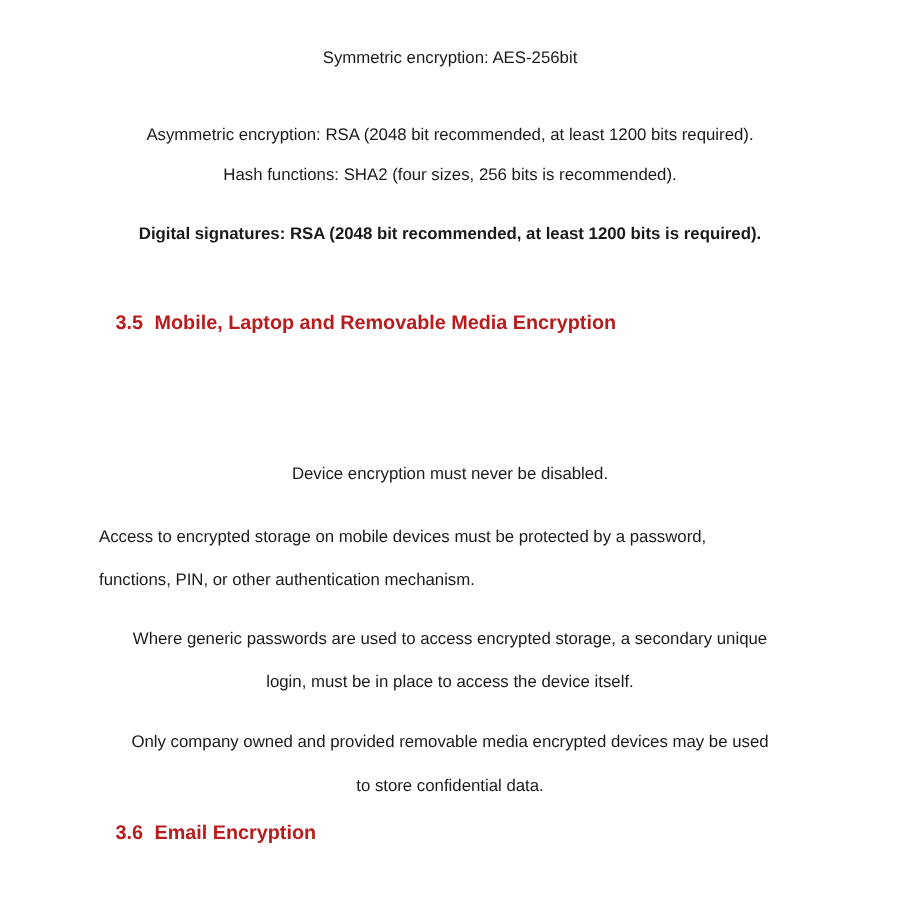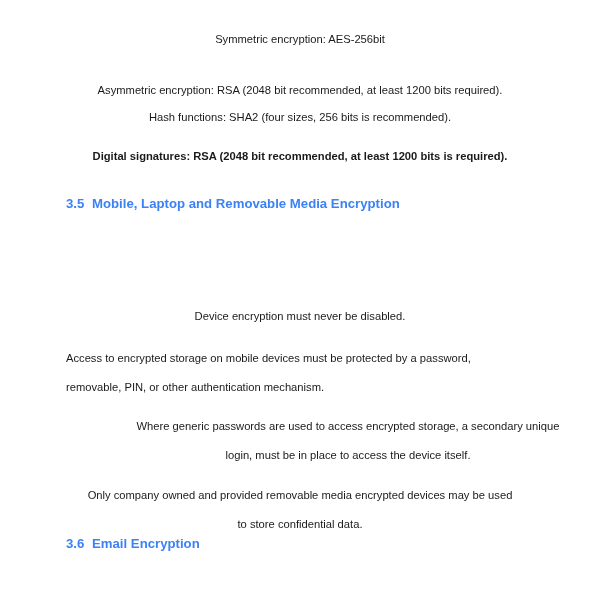--- a/index.html
+++ b/index.html
@@ -48,22 +48,22 @@
     text-justify: inter-word;
   }
   .para.justify > span.lastline {
     display: block;
   }
 
   .heading {
     font-size: 13.2px;
     font-weight: bold;
     line-height: 16px;
-    margin: 0;
-    color: #3b82f6;
+    margin: 11px;
+    color: #b91c1c;
     white-space: nowrap;
   }
   .heading .num {
     display: inline-block;
     min-width: 26px;
   }
 
   
   .blk { position: absolute; left: 0; width: 468px; }
 </style>
@@ -88,24 +88,24 @@
     </h2>
 
     <p class="para blk" style="top:234px;">
       <br>
     </p>
 
     <p class="para blk" style="top:302px;">Device encryption must never be disabled.</p>
 
     <p class="para justify blk" style="top:344px;">
       <span>Access to encrypted storage on mobile devices must be protected by a password,</span>
-      <span class="lastline">removable, PIN, or other authentication mechanism.</span>
+      <span class="lastline">functions, PIN, or other authentication mechanism.</span>
     </p>
 
-    <p class="para blk" style="top:412px;margin-left:48px;">
+    <p class="para blk" style="top:412px;">
       <span>Where generic passwords are used to access encrypted storage, a secondary unique</span><br>
       <span>login, must be in place to access the device itself.</span>
     </p>
 
     <p class="para blk" style="top:481px;">
       <span>Only company owned and provided removable media encrypted devices may be used</span><br>
       <span>to store confidential data.</span>
     </p>
 
     <h2 class="heading blk" style="top:536px;">

